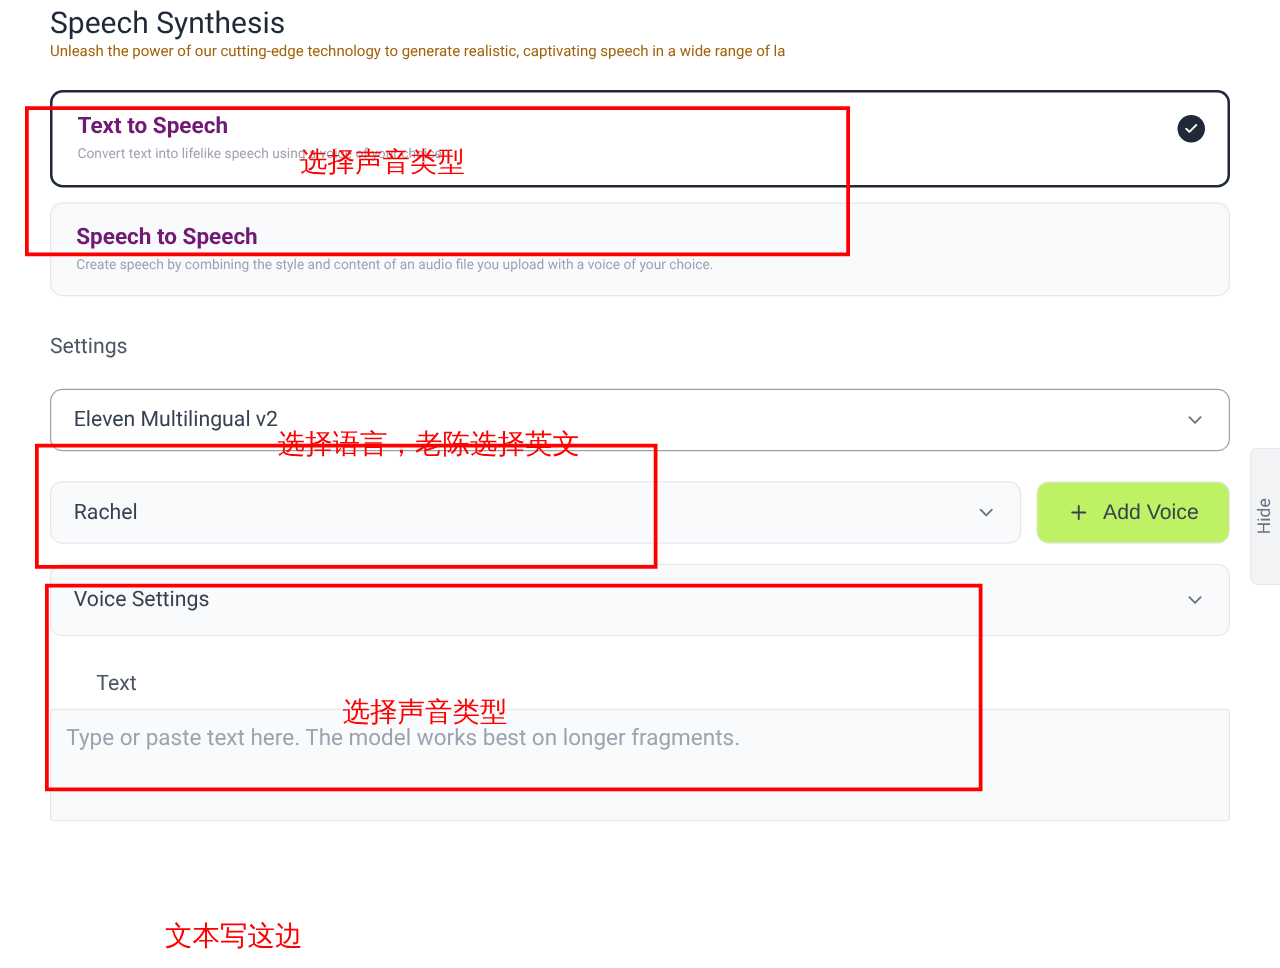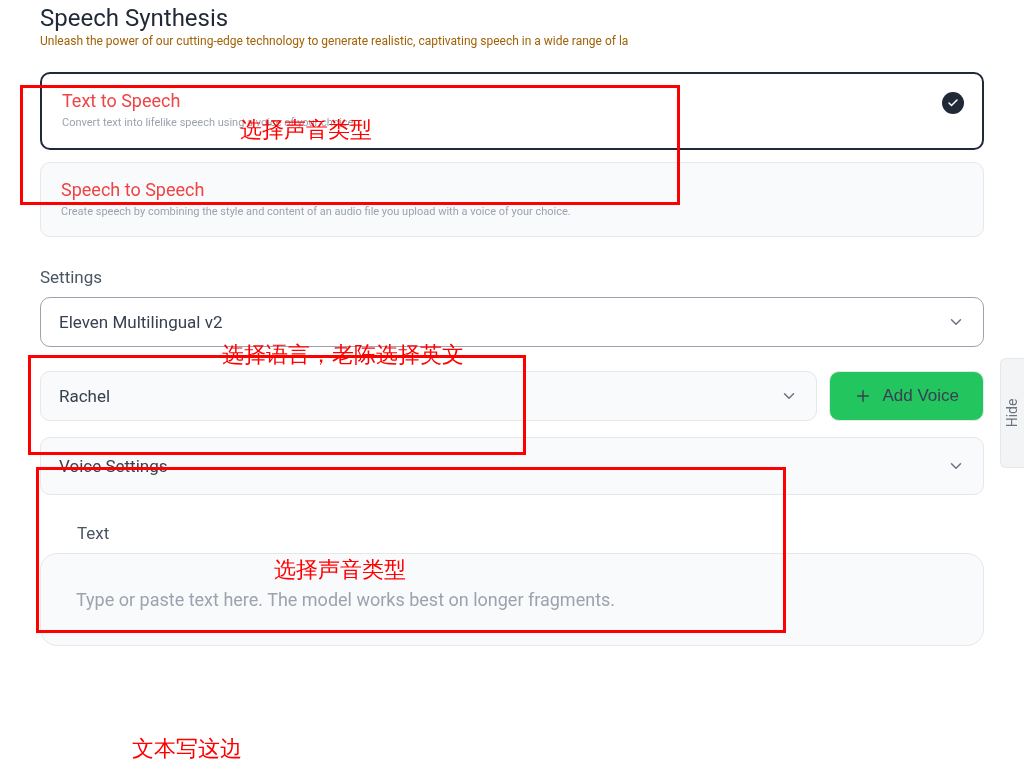--- a/index.html
+++ b/index.html
@@ -42,22 +42,22 @@
     .option-card.selected {
       border: 2px solid #1f2937;
       margin-top: 24px;
     }
     .option-card.unselected {
       background: #f9fafb;
       border: 1px solid #e5e7eb;
     }
     .option-title {
       font-size: 18px;
-      font-weight: 400;
-      color: #ef4444;
+      font-weight: 700;
+      color: #701a75;
     }
     .option-desc {
       font-size: 11px;
       color: #9ca3af;
       margin-top: 4px;
       line-height: 1.5;
     }
     .check-icon {
       position: absolute;
       right: 18px;
@@ -76,21 +76,21 @@
     }
     .section-label {
       font-size: 17px;
       color: #4b5563;
       margin-top: 30px;
     }
     .dropdown {
       border: 1px solid #9ca3af;
       border-radius: 10px;
       padding: 14px 18px;
-      margin-top: 10px;
+      margin-top: 24px;
       display: flex;
       justify-content: space-between;
       align-items: center;
       background: #fff;
       cursor: pointer;
     }
     .dropdown-text {
       font-size: 17px;
       color: #374151;
     }
@@ -110,21 +110,21 @@
       background: #f9fafb;
       border-radius: 10px;
       padding: 14px 18px;
       display: flex;
       justify-content: space-between;
       align-items: center;
       cursor: pointer;
     }
     .add-voice-btn {
       border: 1px solid #e5e7eb;
-      background: #22c55e;
+      background: #bef264;
       border-radius: 10px;
       padding: 14px 24px;
       display: flex;
       align-items: center;
       gap: 10px;
       cursor: pointer;
       font-size: 17px;
       color: #374151;
     }
     .plus-icon {
@@ -144,22 +144,22 @@
     }
     .text-label {
       font-size: 17px;
       color: #4b5563;
       margin-top: 28px;
       margin-left: 37px;
     }
     .text-area {
       border: 1px solid #e5e7eb;
       background: #f9fafb;
-      border-radius: 17px;
-      padding: 35px;
+      border-radius: 3px;
+      padding: 12px;
       margin-top: 10px;
       min-height: 90px;
     }
     .text-placeholder {
       font-size: 18px;
       color: #9ca3af;
     }
     
     .anno-box {
       position: absolute;

